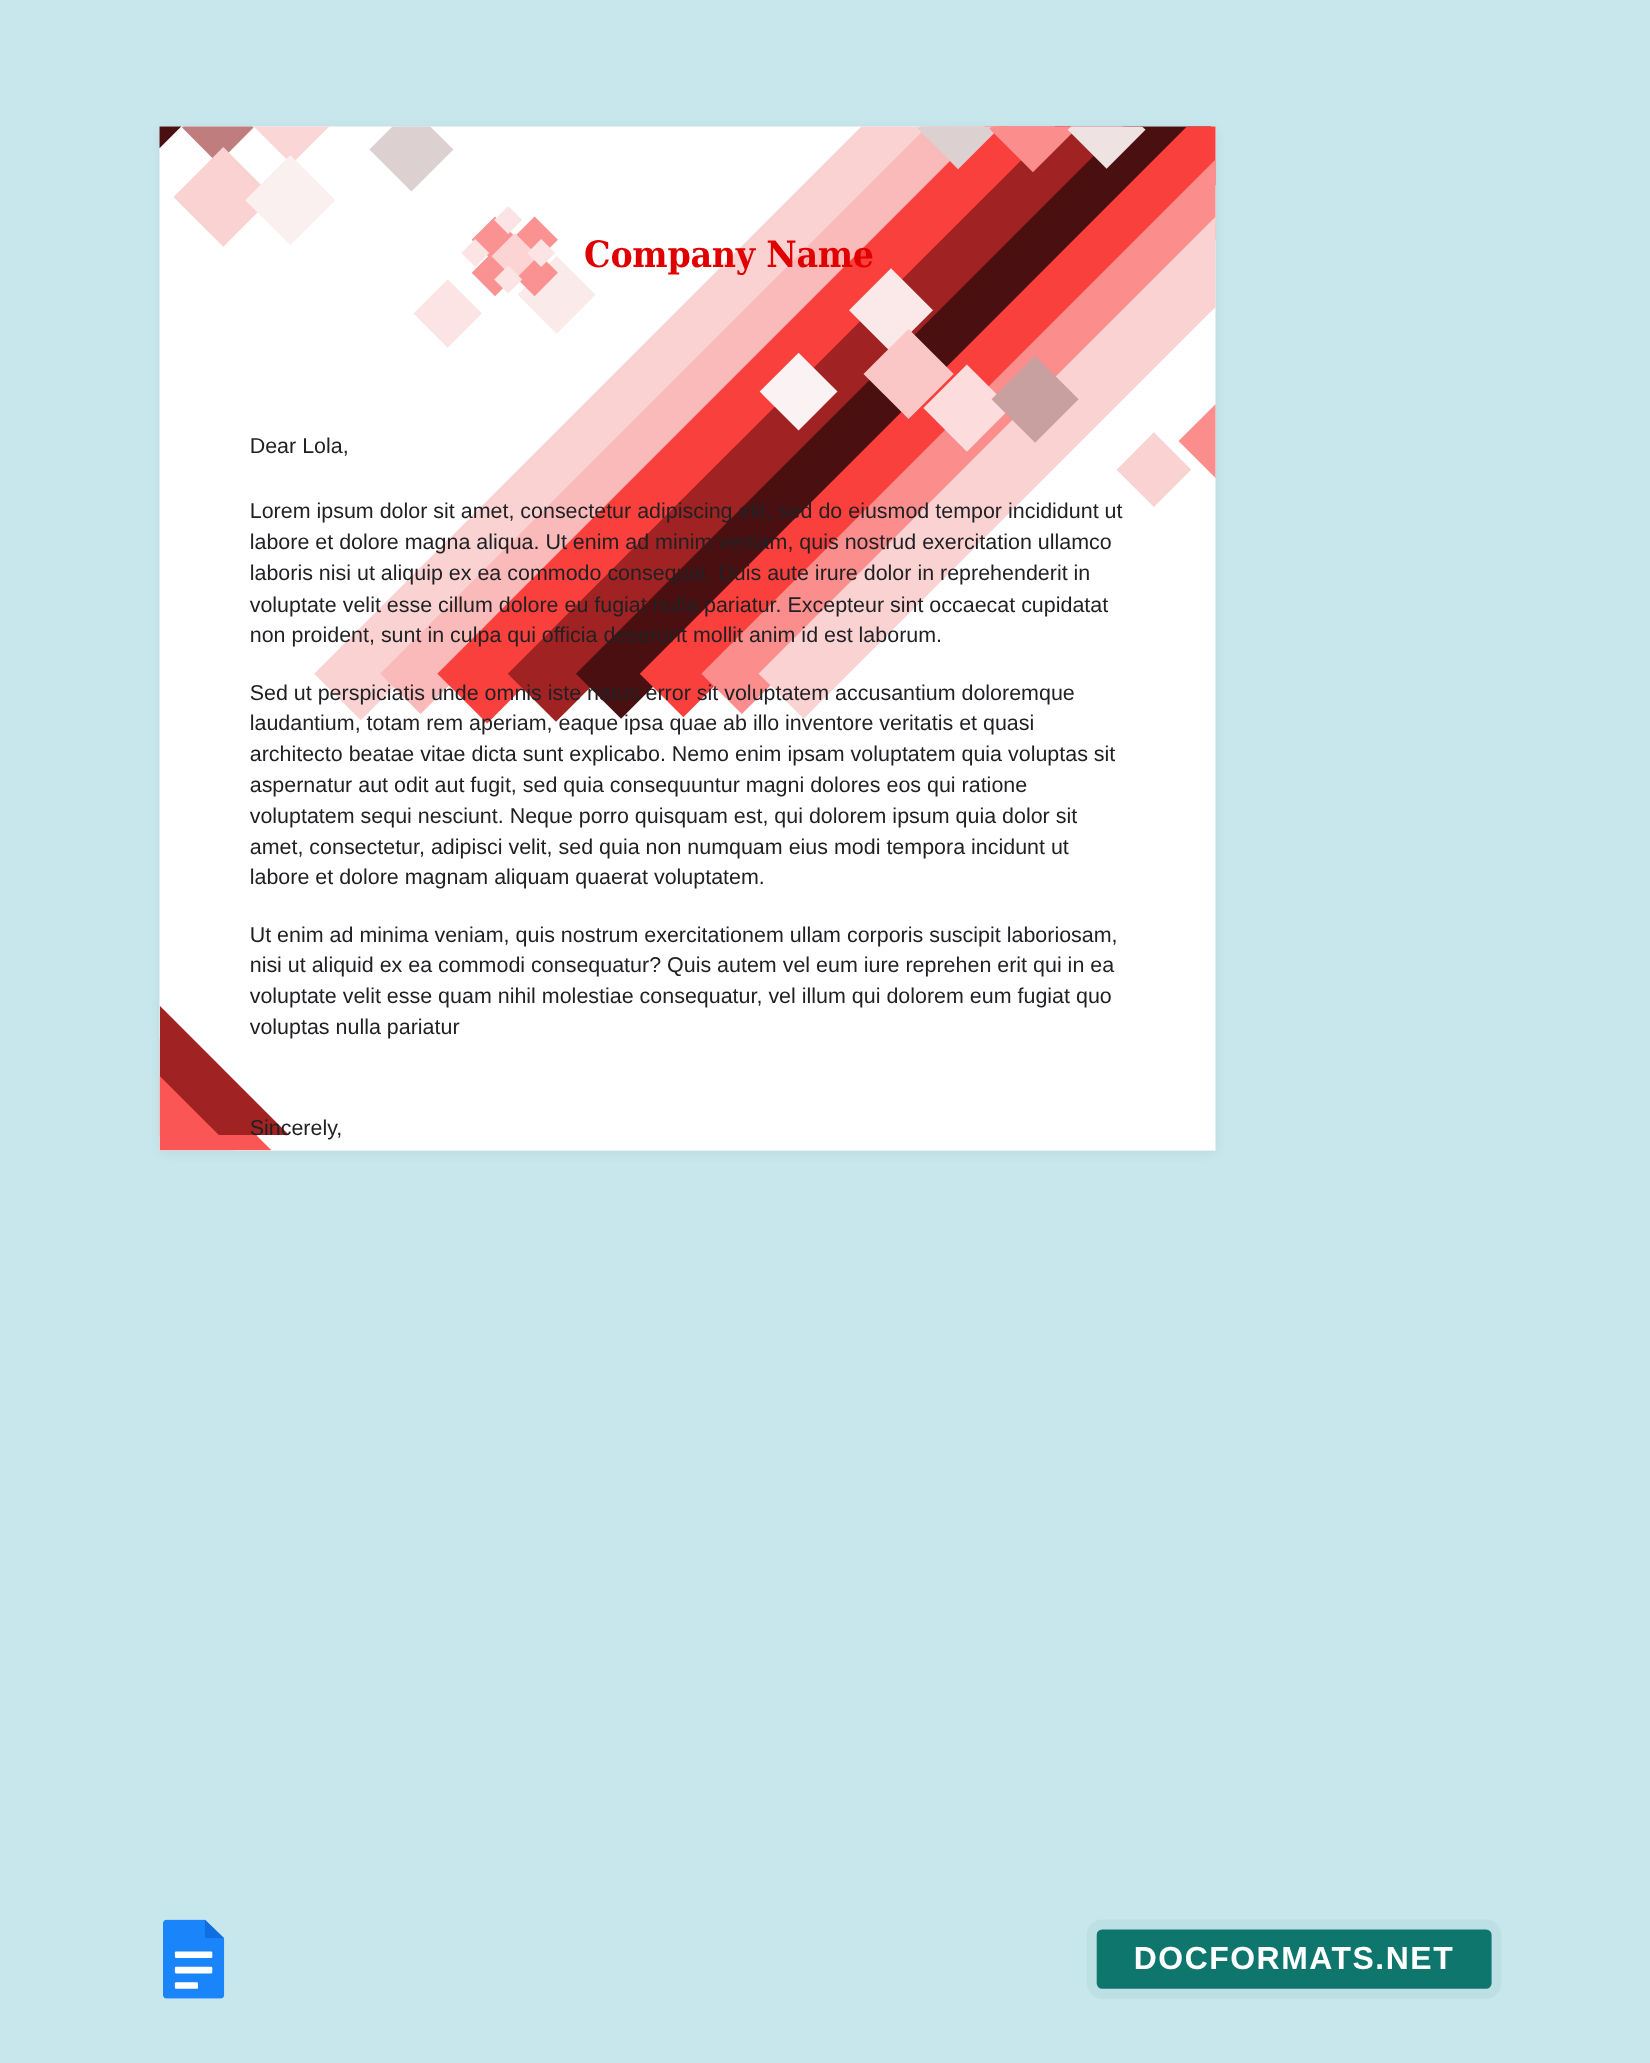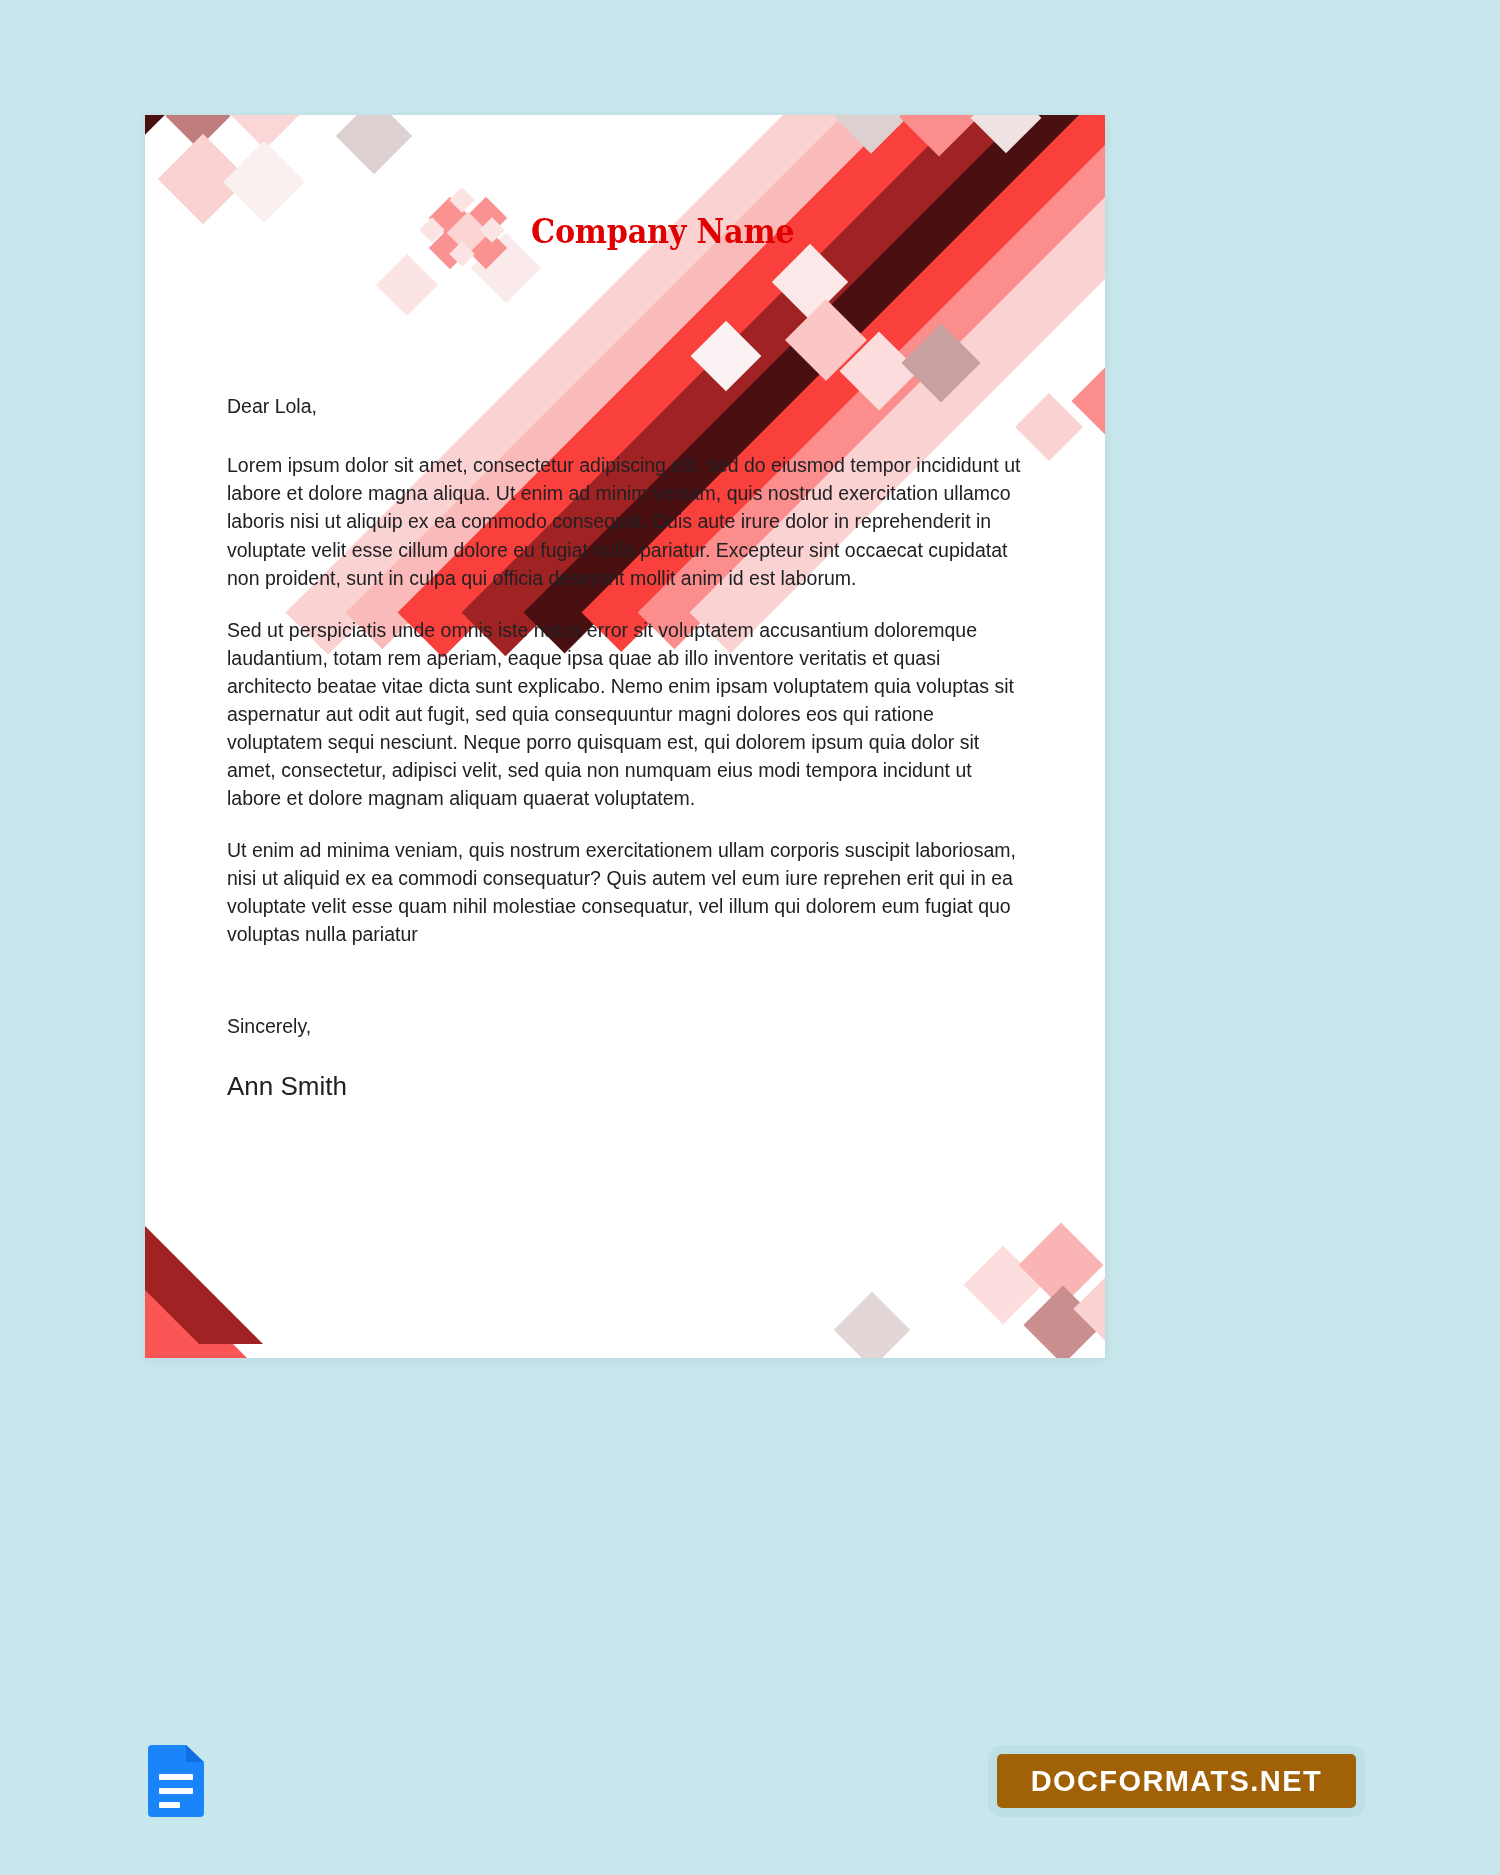--- a/index.html
+++ b/index.html
@@ -15,21 +15,21 @@
     overflow: hidden;
     position: relative;
   }
 
   
   #page-wrap {
     position: absolute;
     left: 145px;
     top: 115px;
     width: 960px;
-    height: 1243px;
+    height: 931px;
   }
   #page {
     position: absolute;
     inset: 0;
     background: #ffffff;
     overflow: hidden;
     box-shadow: 0 2px 10px rgba(60,90,95,0.10);
   }
 
   
@@ -170,21 +170,21 @@
     position: absolute;
     right: 135px;
     top: 1745px;
     height: 72px;
     min-width: 340px;
     padding: 0 34px;
     box-sizing: border-box;
     display: flex;
     align-items: center;
     justify-content: center;
-    background: #a16207;
+    background: #0f766e;
     border: 9px solid #bde0e4;
     border-radius: 14px;
     color: #ffffff;
     font-size: 29px;
     font-weight: bold;
     letter-spacing: 1.4px;
     font-family: "Liberation Sans", sans-serif;
   }
 </style>
 </head>

